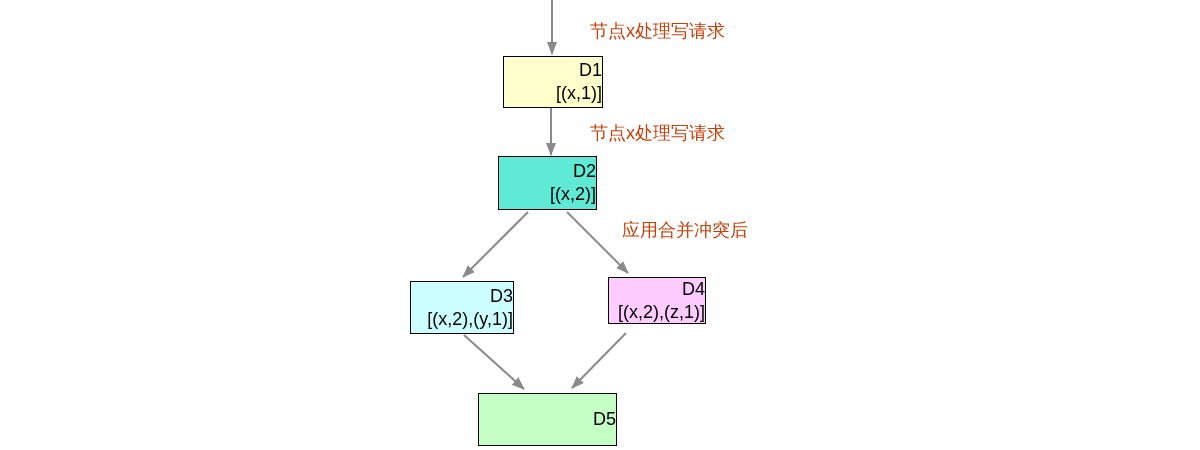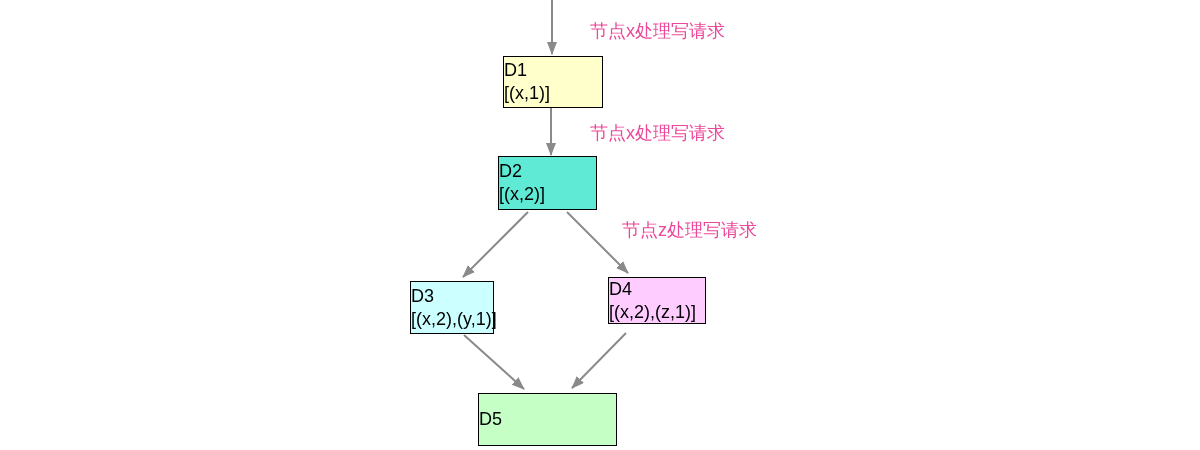--- a/index.html
+++ b/index.html
@@ -24,33 +24,33 @@
     fill: none;
   }
   .arrowhead-fill {
     fill: var(--arrow-color, #8a8a8a);
   }
   .node {
     position: absolute;
     border: 1.5px solid #000000;
     display: flex;
     flex-direction: column;
-    align-items: flex-start;
+    align-items: flex-end;
     justify-content: center;
     text-align: center;
     line-height: 23px;
     font-size: 18px;
     white-space: nowrap;
   }
   .edge-label {
     position: absolute;
     font-size: 18px;
     line-height: 22px;
     white-space: nowrap;
-    color: #ec4899;
+    color: #c2410c;
   }
 </style>
 </head>
 <body>
 
 <div class="canvas">
 
   <svg class="edges" width="1200" height="450" viewBox="0 0 1200 450" xmlns="http://www.w3.org/2000/svg">
     <defs>
       <marker id="arrowhead" markerUnits="userSpaceOnUse" markerWidth="14" markerHeight="12" refX="12" refY="5" orient="auto">
@@ -68,35 +68,35 @@
   <div class="node" style="left: 503px; top: 56px; width: 100px; height: 52px; background-color: rgb(255, 255, 204);">
     <div>D1</div>
     <div>[(x,1)]</div>
   </div>
 
   <div class="node" style="left: 498px; top: 156px; width: 99px; height: 54px; background-color: #5eead4;">
     <div>D2</div>
     <div>[(x,2)]</div>
   </div>
 
-  <div class="node" style="left: 410px; top: 281px; width: 84px; height: 53px; background-color: rgb(204, 255, 255);">
+  <div class="node" style="left: 410px; top: 281px; width: 104px; height: 53px; background-color: rgb(204, 255, 255);">
     <div>D3</div>
     <div>[(x,2),(y,1)]</div>
   </div>
 
   <div class="node" style="left: 608px; top: 277px; width: 98px; height: 47px; background-color: rgb(255, 204, 255);">
     <div>D4</div>
     <div>[(x,2),(z,1)]</div>
   </div>
 
   <div class="node" style="left: 478px; top: 393px; width: 139px; height: 53px; background-color: rgb(197, 255, 197);">
     <div>D5</div>
   </div>
 
   <div class="edge-label" style="left:590px; top:20px;">节点x处理写请求</div>
 
   <div class="edge-label" style="left:590px; top:122px;">节点x处理写请求</div>
 
 
-  <div class="edge-label" style="left:622px; top:219px;">节点z处理写请求</div>
+  <div class="edge-label" style="left:622px; top:219px;">应用合并冲突后</div>
 
 
 </div>
 
 </body></html>

